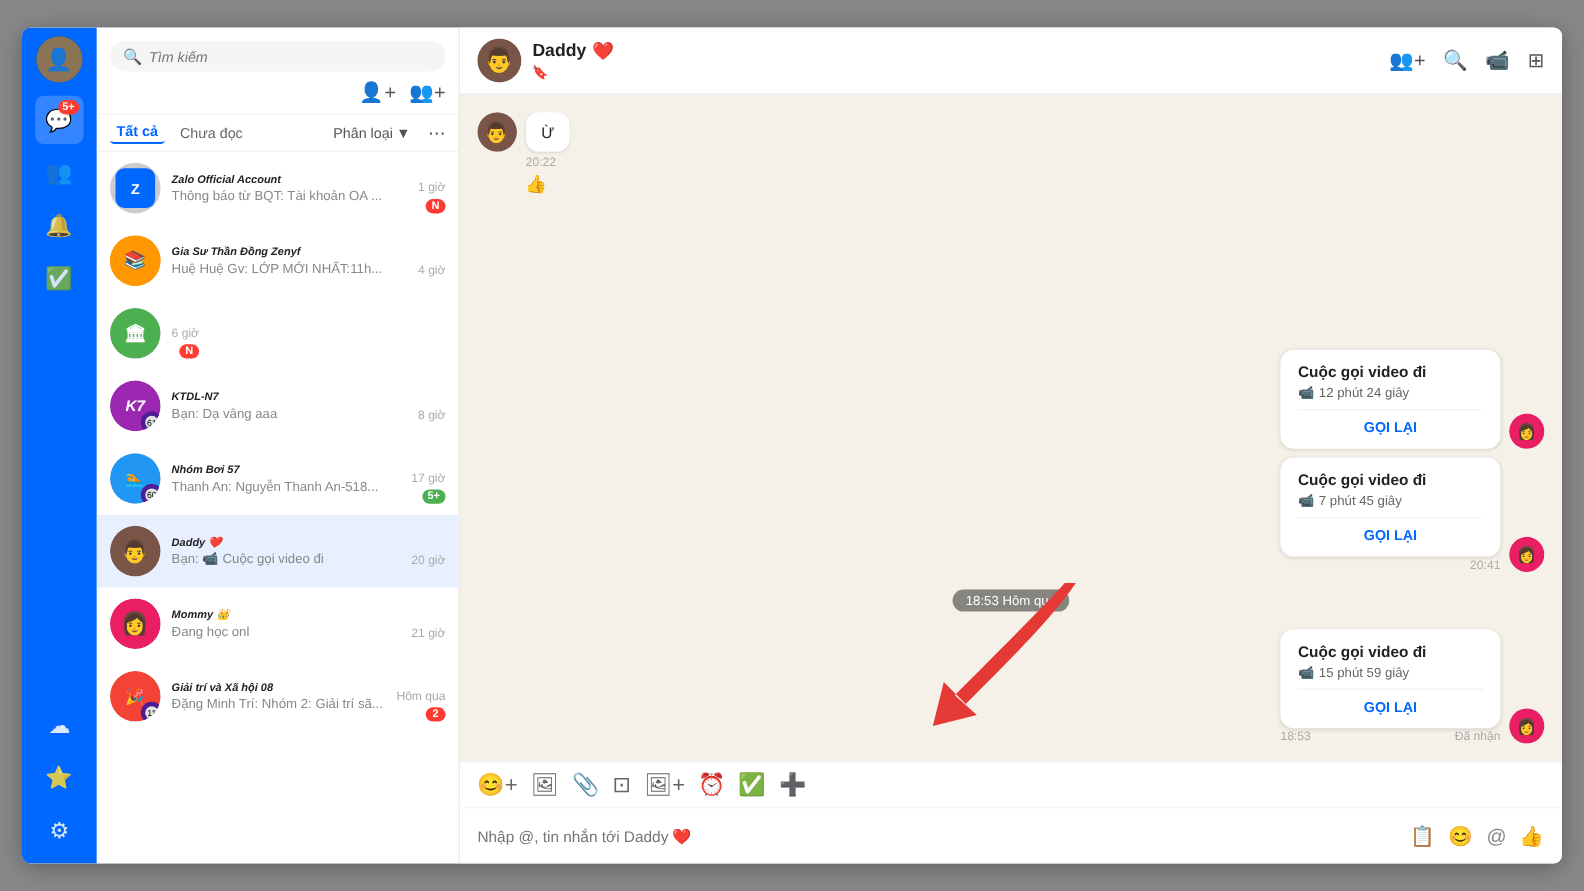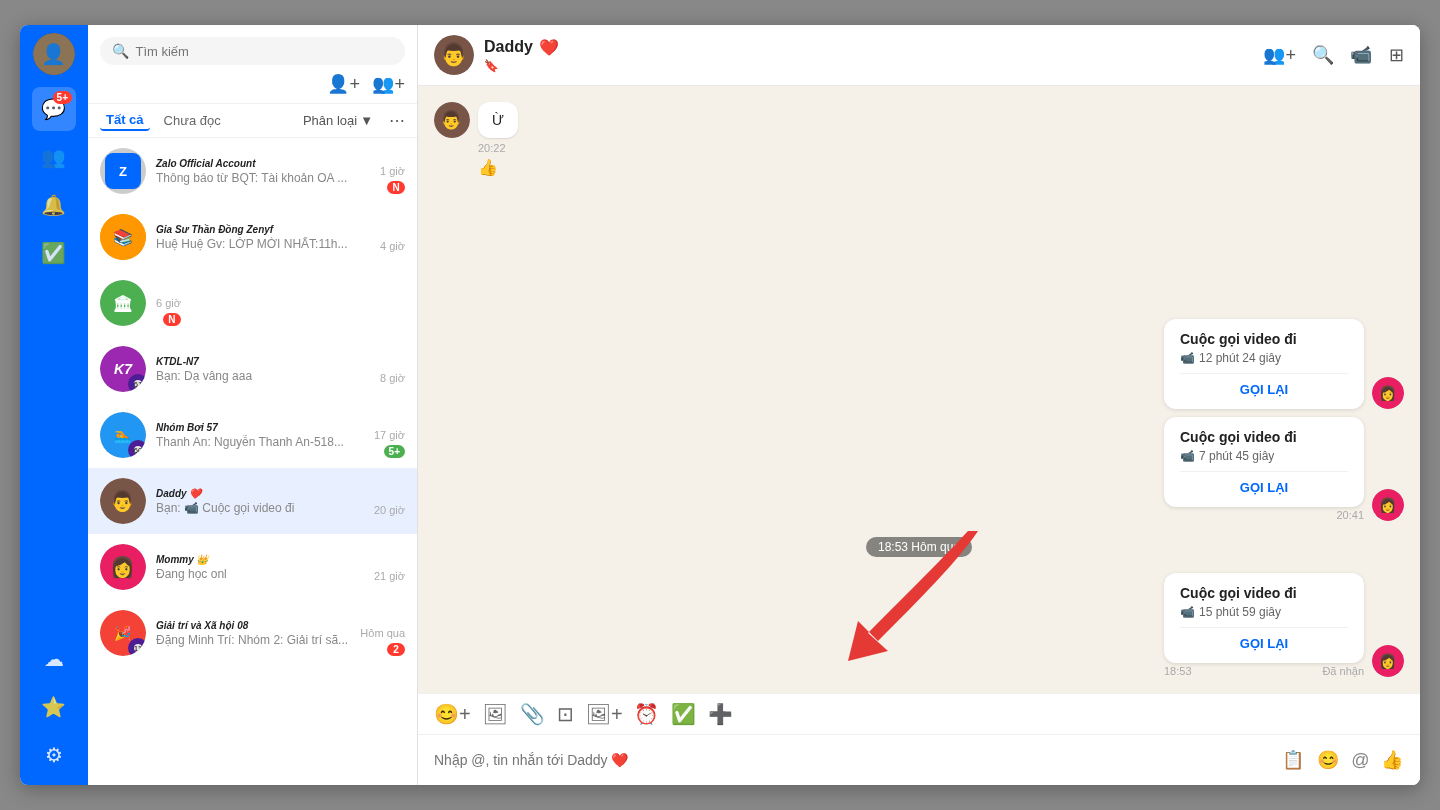--- a/index.html
+++ b/index.html
@@ -92,20 +92,21 @@
       gap: 6px;
       margin-bottom: 8px;
     }
     .search-bar input {
       border: none;
       background: transparent;
       outline: none;
       font-size: 13px;
       color: #555;
       flex: 1;
+      font-style: italic;
     }
     .search-icon { color: #999; font-size: 14px; }
     .header-actions {
       display: flex;
       align-items: center;
       justify-content: flex-end;
       gap: 12px;
     }
     .header-action-btn {
       color: #555;
@@ -167,21 +168,21 @@
       position: relative;
     }
     .chat-avatar-sub {
       position: absolute;
       bottom: -2px;
       right: -2px;
       width: 20px;
       height: 20px;
       border-radius: 50%;
       background: #e5e5e5;
-      border: 6px solid #4c1d95;
+      border: 4px solid #4c1d95;
       font-size: 10px;
       display: flex;
       align-items: center;
       justify-content: center;
       overflow: hidden;
     }
     .chat-info { flex: 1; min-width: 0; }
     .chat-name {
       font-size: 10px;
       font-weight: 600;

